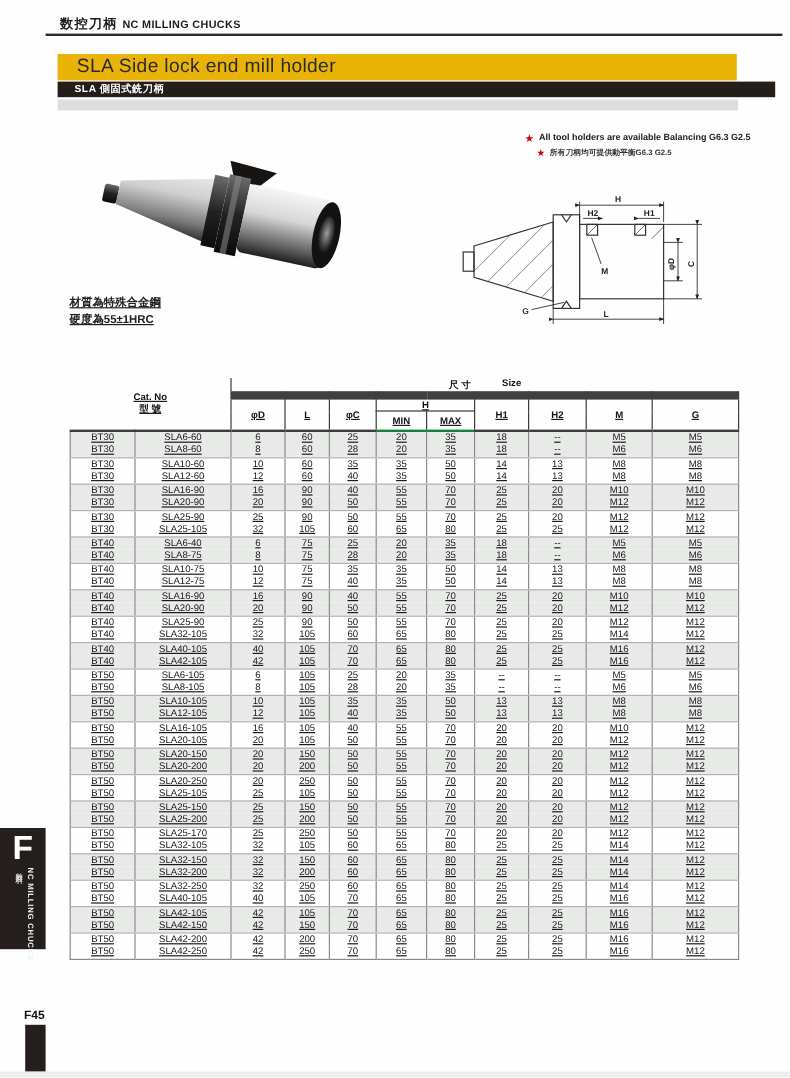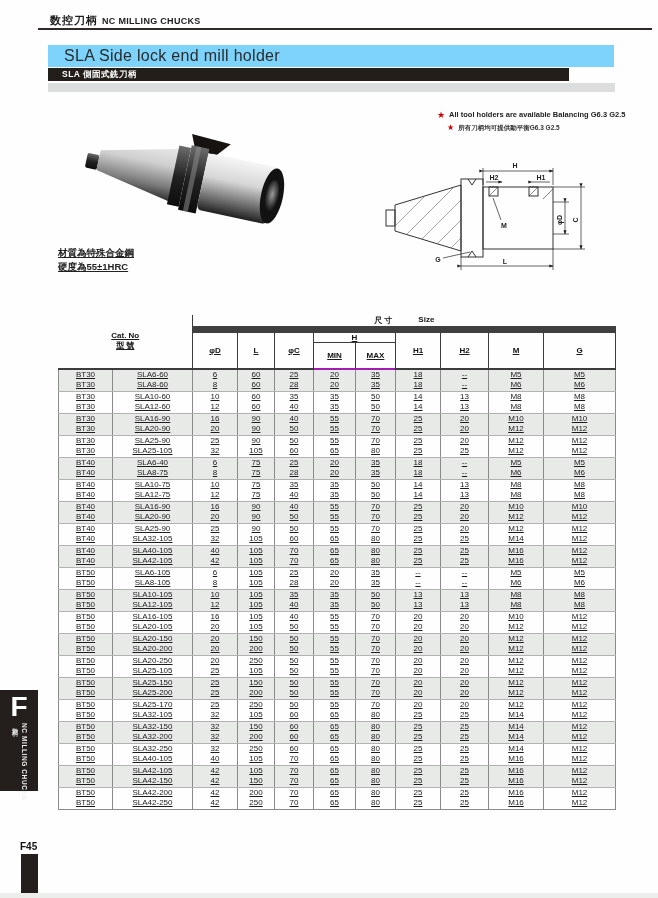--- a/index.html
+++ b/index.html
@@ -8,23 +8,23 @@
     position:relative; background:#fefefe; overflow:hidden;
     font-family:"Liberation Sans", sans-serif; color:#1c1c1c;
   }
   
   .runhead { position:absolute; left:38px; top:10px; width:614px; height:20px;
     border-bottom:2px solid #2e2a28; }
   .runhead .zh { font-size:11px; font-weight:bold; letter-spacing:1px;margin-left:12px; }
   .runhead .en { font-size:9px; font-weight:bold; margin-left:4px; letter-spacing:.3px; }
   
   .titlebar { position:absolute; left:48px; top:45px; width:566px; height:22px;
-    background:#7dd3fc; display:flex; align-items:center; }
+    background:#eab308; display:flex; align-items:center; }
   .titlebar span { font-size:16px; color:#2b2b2b; padding-left:16px; letter-spacing:.3px; }
-  .subtitlebar { position:absolute; left:48px; top:68px; width:521px; height:13px;
+  .subtitlebar { position:absolute; left:48px; top:68px; width:598px; height:13px;
     background:#241e1a; display:flex; align-items:center; }
   .subtitlebar span { color:#fff; font-size:8.5px; font-weight:bold; padding-left:14px; letter-spacing:.5px; }
   .thinbar { position:absolute; left:48px; top:83px; width:567px; height:9px; background:#dcdedd; }
   
   .notes { position:absolute; left:437px; top:110px; }
   .note { display:flex; align-items:flex-start; margin-bottom:3px; }
   .note .star { color:#d20000; font-size:9px; line-height:10px; margin-right:4px; }
   .note1-text { font-size:7.5px; font-weight:bold; color:#222; line-height:10px; }
   .note2 { margin-left:10px; }
   .note2-text { font-size:6.5px; font-weight:bold; color:#333; line-height:9px; }
@@ -40,22 +40,22 @@
   table { border-collapse:collapse; table-layout:fixed; width:557px; }
   th, td { text-align:center; vertical-align:middle; }
   thead th { font-size:8px; font-weight:bold; color:#111; }
   .hr1 .cat { border-right:1px solid #3c3c3c; border-bottom:2px solid #3c3c3c;
     font-size:8px; line-height:10px; }
   .hr1 .size { height:13px; border-bottom:7px solid #404040; }
   .hr1 .size .in { display:inline-flex; gap:26px; }
   .hr2 th { height:9px; border-left:1px solid #3c3c3c; border-right:1px solid #3c3c3c; }
   .hr2 th[rowspan] { border-bottom:2px solid #3c3c3c; }
   .hr2 .hcell { border-bottom:1px solid #3c3c3c; }
-  .hr3 th { height:26px; border-left:1px solid #3c3c3c; border-right:1px solid #3c3c3c;
-    border-bottom:2px solid #a21caf; }
+  .hr3 th { height:16px; border-left:1px solid #3c3c3c; border-right:1px solid #3c3c3c;
+    border-bottom:2px solid #15803d; }
   tbody td { font-size:8px; height:10.6px; line-height:10.5px; color:#1a1a1a;
     border-left:1px solid #8a8a8a; }
   tbody td:last-child { border-right:1px solid #8a8a8a; }
   tbody tr:nth-child(2n) td { border-bottom:1px solid #b2b2b2; }
   tbody tr:last-child td { border-bottom:1.5px solid #8a8a8a; }
   tbody tr.shade { background:#e8eae8; }
   
   .tab { position:absolute; left:0; top:690px; width:38px; height:101px; background:#241f1c;
     display:flex; flex-direction:column; align-items:center; }
   .tab .letter { color:#fff; font-size:28px; font-weight:bold; line-height:30px; margin-top:2px; }

